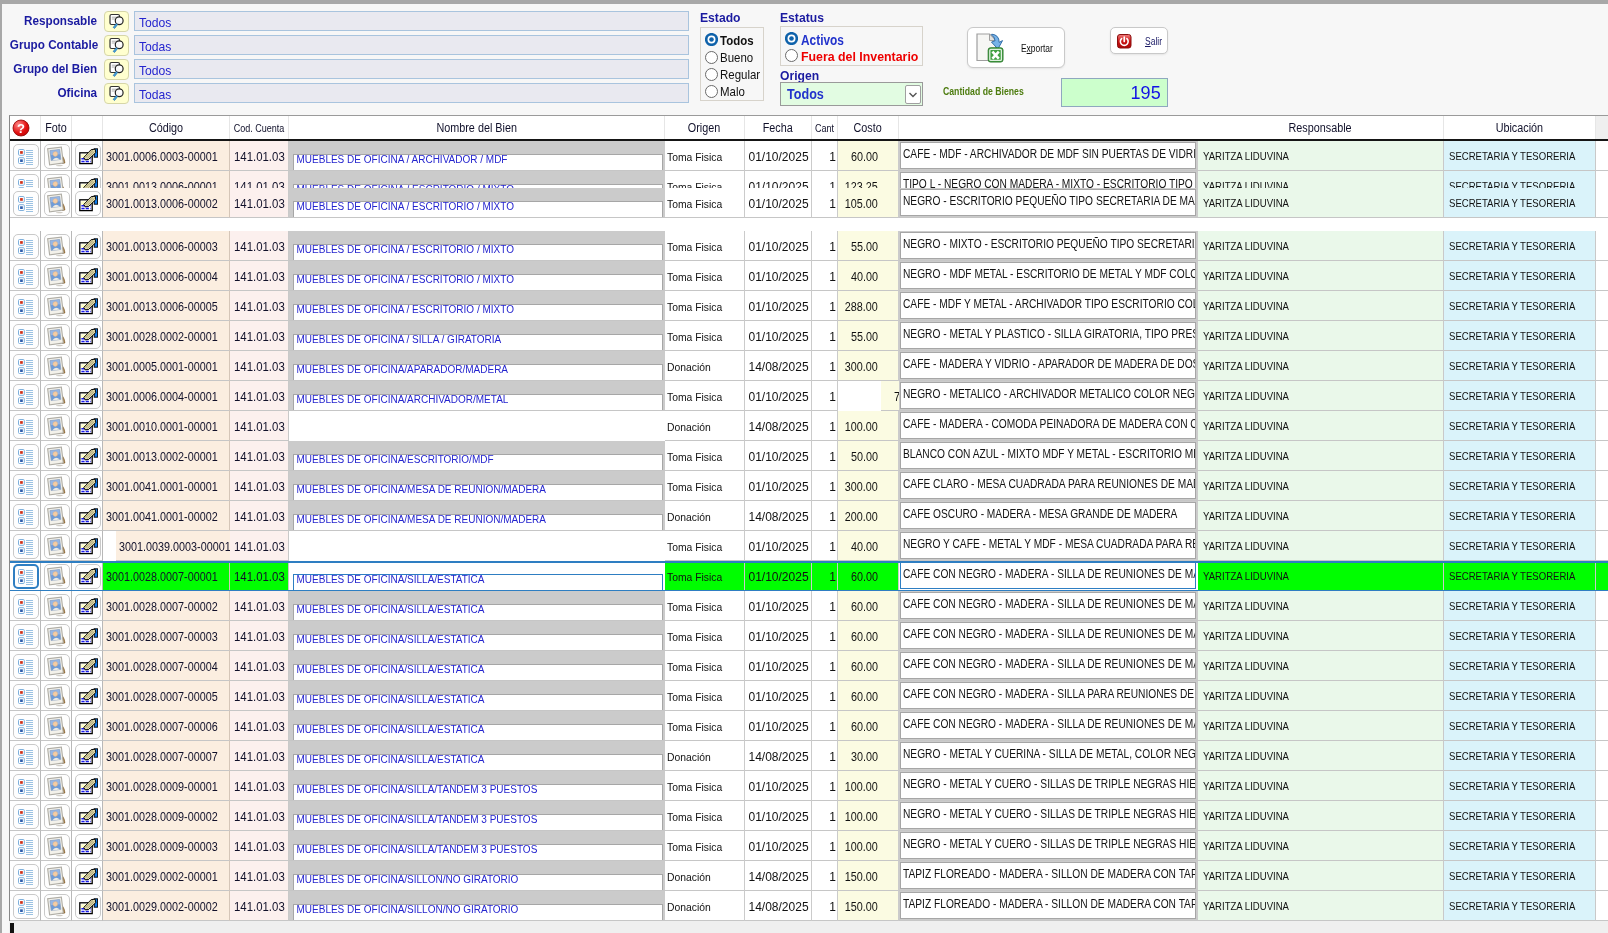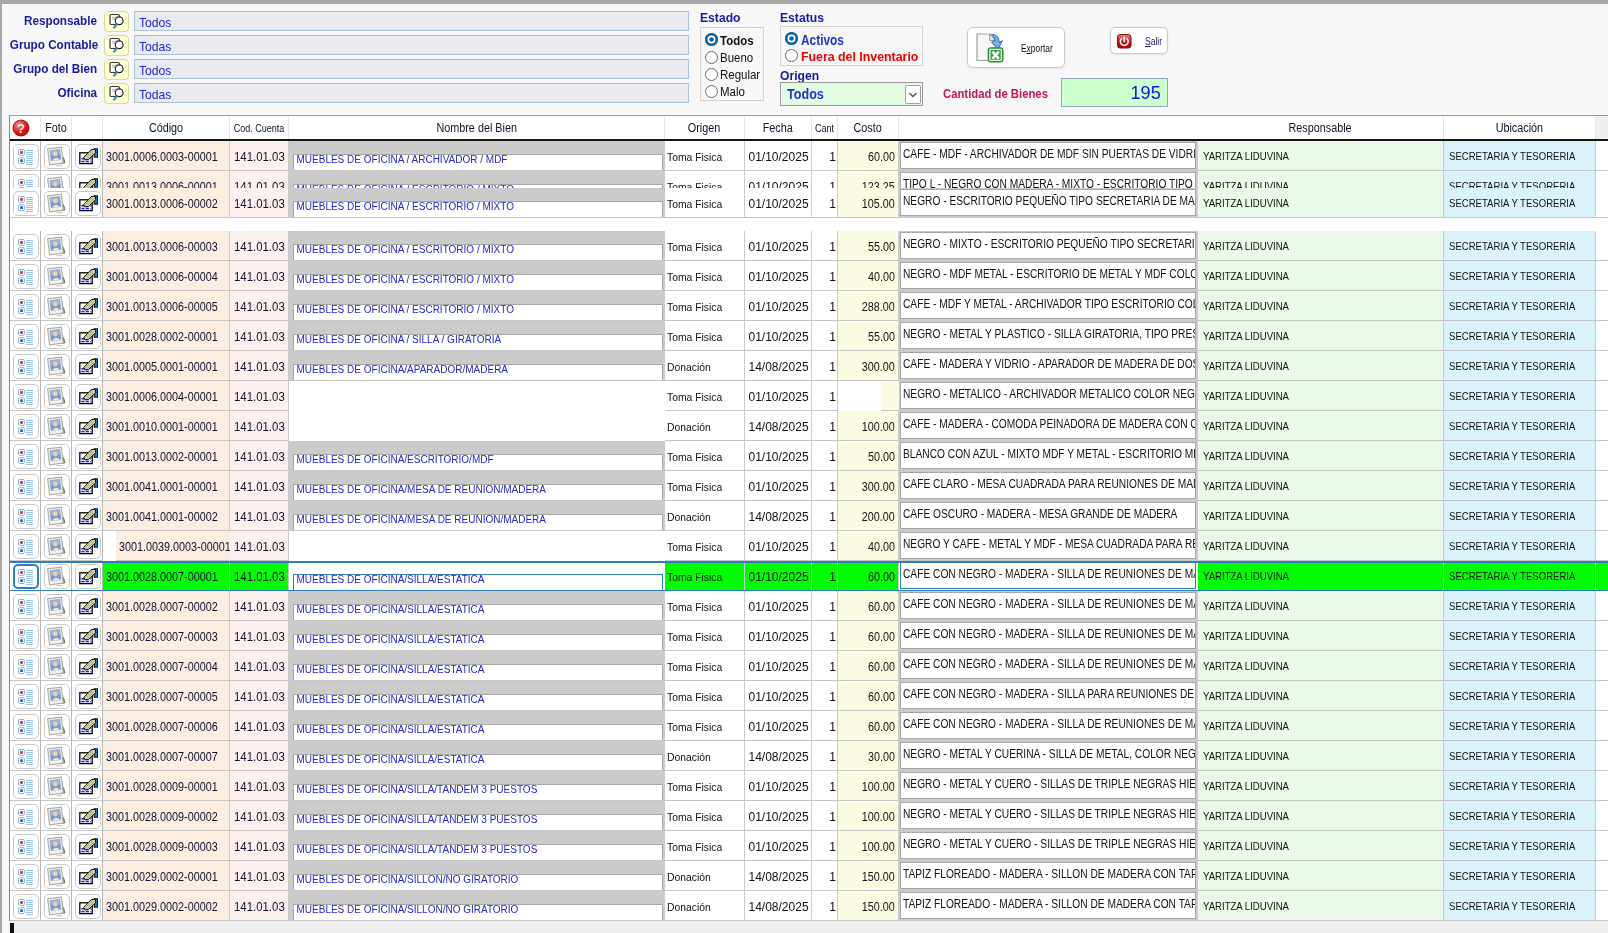--- a/index.html
+++ b/index.html
@@ -43,21 +43,21 @@
 .c-cta{background:#fcf0ee;border-right:1px solid #c9c9c9;font-size:12px;
   color:#10102a;line-height:33px;padding-left:3.5px;}
 .c-nom{background:#cbcbcb;}
 .c-org{background:#fff;border-right:1px solid #cbcbcb;font-size:11.5px;color:#111;
   line-height:33px;padding-left:1.5px;}
 .c-fec{background:#fff;border-right:1px solid #cbcbcb;font-size:12px;color:#111;
   line-height:33px;padding-left:3.5px;}
 .c-cant{background:#fff;border-right:1px solid #cbcbcb;font-size:12px;color:#111;
   line-height:33px;text-align:right;padding-right:1px;}
 .c-cos{background:#fbfbe2;border-right:1px solid #cbcbcb;font-size:12px;color:#111;
-  line-height:33px;text-align:right;padding-right:3px;}
+  line-height:33px;text-align:right;padding-right:20px;}
 .c-otr{background:#cbcbcb;}
 .c-res{background:#eaf8ea;border-right:1px solid #c9c9c9;font-size:11px;color:#111;
   line-height:31px;padding-left:5px;}
 .c-ubi{background:#daf3fa;border-right:1px solid #c9c9c9;font-size:11px;color:#111;
   line-height:31px;padding-left:5px;}
 .c-end{background:#fff;}
 .ibtn{position:absolute;left:3px;top:3px;width:26px;height:25px;background:#fefefe;
   border:1px solid #c9c9c9;border-radius:5px;box-sizing:border-box;
   display:flex;align-items:center;justify-content:center;}
 .nbox{position:absolute;left:4px;top:1px;width:370px;height:27.5px;background:#fff;
@@ -214,21 +214,21 @@
       <use href="#g-excel"></use>
     </svg>
   <div class="abs" style="left:53px;top:13.5px;font-size:10.5px;color:#111;white-space:nowrap"><span class="s80">E<span style="text-decoration:underline">x</span>portar</span></div>
 </div>
 <div class="abs" style="left:1110px;top:27px;width:58px;height:27px;background:#fff;border:1px solid #c9c9c9;border-radius:5px;box-sizing:border-box;box-shadow:0 1px 2px rgba(0,0,0,0.08)">
   <svg width="15" height="15" style="position:absolute;left:6px;top:6px">
       <use href="#g-power"></use>
     </svg>
   <div class="abs" style="left:34px;top:8px;font-size:10px;color:#1a1a66;white-space:nowrap"><span class="s85"><span style="text-decoration:underline">S</span>alir</span></div>
 </div>
-<div class="abs" style="left:943px;top:85.5px;font-size:13px;font-weight:bold;color:#be185d;white-space:nowrap"><span class="s87" style="font-weight:bold">Cantidad de Bienes</span></div>
+<div class="abs" style="left:943px;top:85.5px;font-size:10px;font-weight:bold;color:#4d7c0f;white-space:nowrap"><span class="s87" style="font-weight:bold">Cantidad de Bienes</span></div>
 <div class="abs" style="left:1061px;top:78px;width:107px;height:29px;background:#ccffcc;border:1px solid #8fa8bf;box-sizing:border-box">
   <div class="abs" style="right:6px;top:0px;font-size:19px;color:#1212e6;line-height:28px"><span class="sxr" style="transform:scaleX(0.95)">195</span></div>
 </div>
 
 <div id="tbl">
 <div class="hc" style="left:0px;width:31px;"></div>
 <div class="hc" style="left:31px;width:31px;"><span class="sxc">Foto</span></div>
 <div class="hc" style="left:62px;width:31px;"></div>
 <div class="hc" style="left:93px;width:127px;"><span class="sxc">Código</span></div>
 <div class="hc" style="left:220px;width:59px;font-size:10px;"><span class="sxc">Cod. Cuenta</span></div>
@@ -598,20 +598,25 @@
       </div>
 <div class="cell c-i" style="left:62px;width:31px;">
         <div class="ibtn">
           <svg width="19" height="17">
             <use href="#g-prop"></use>
           </svg>
         </div>
       </div>
 <div class="cell c-cod" style="left:93px;width:127px;"><span class="s90">3001.0006.0004-00001</span></div>
 <div class="cell c-cta" style="left:220px;width:59px;"><span class="s95">141.01.03</span></div>
+<div class="cell c-nom" style="left:279px;width:376px;">
+        <div class="nbox" style="">
+          <div>MUEBLES DE OFICINA/ARCHIVADOR/METAL</div>
+        </div>
+      </div>
 <div class="cell c-org" style="left:655px;width:80px;"><span class="s90">Toma Fisica</span></div>
 <div class="cell c-fec" style="left:735px;width:67px;">01/10/2025</div>
 <div class="cell c-cant" style="left:802px;width:26px;">1</div>
 <div class="cell c-cos" style="left:871px;width:61px;"><span class="sxr">75.00</span></div>
 <div class="cell c-otr" style="left:889px;width:299px;">
         <div class="obox" style="">
           <div><span class="s85">NEGRO - METALICO - ARCHIVADOR METALICO COLOR NEGRO</span></div>
         </div>
       </div>
 <div class="cell c-res" style="left:1188px;width:246px;"><span class="s87">YARITZA LIDUVINA</span></div>

